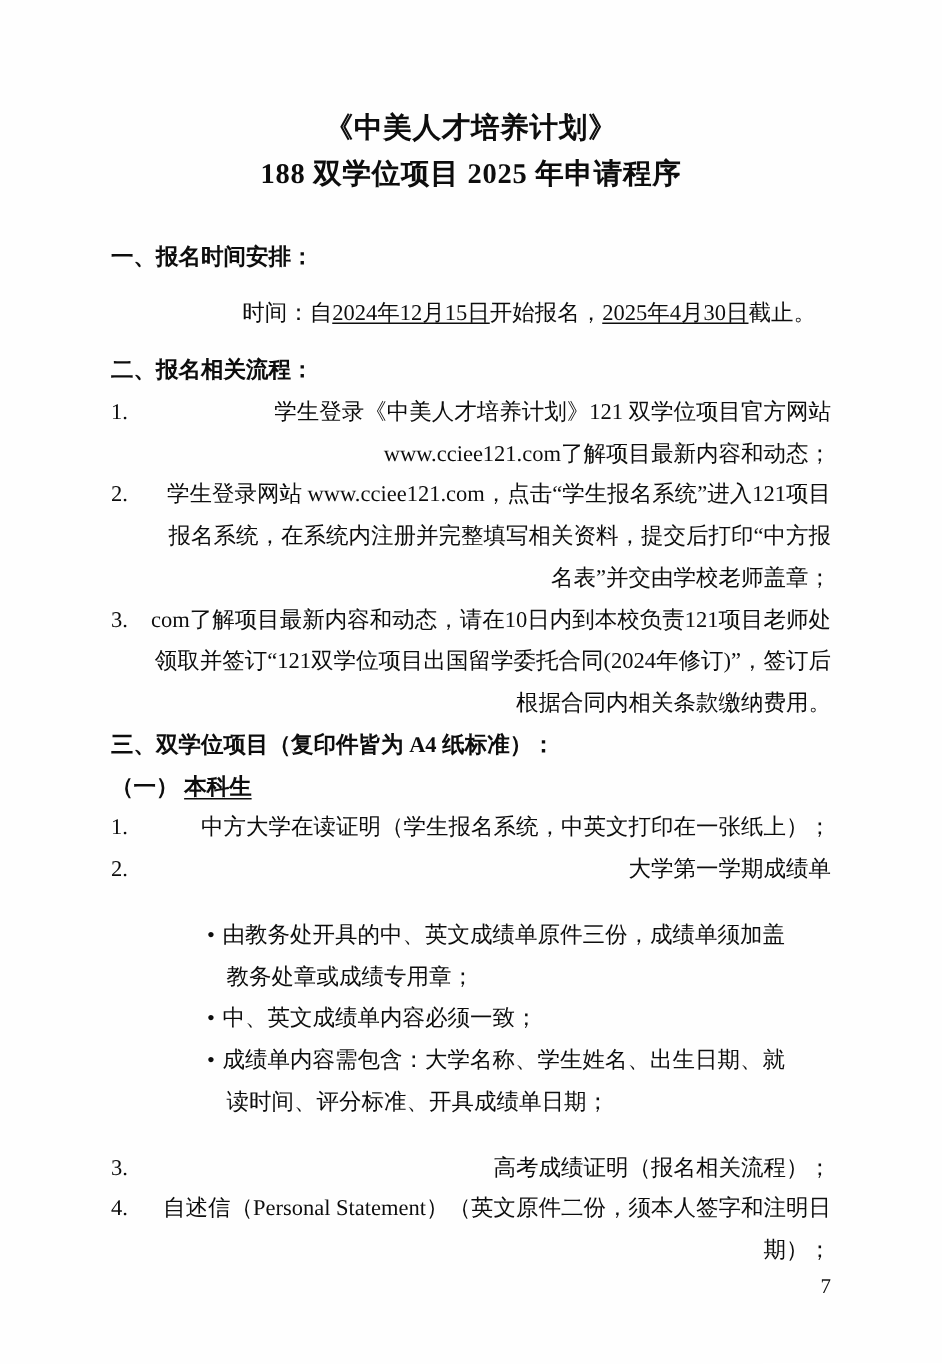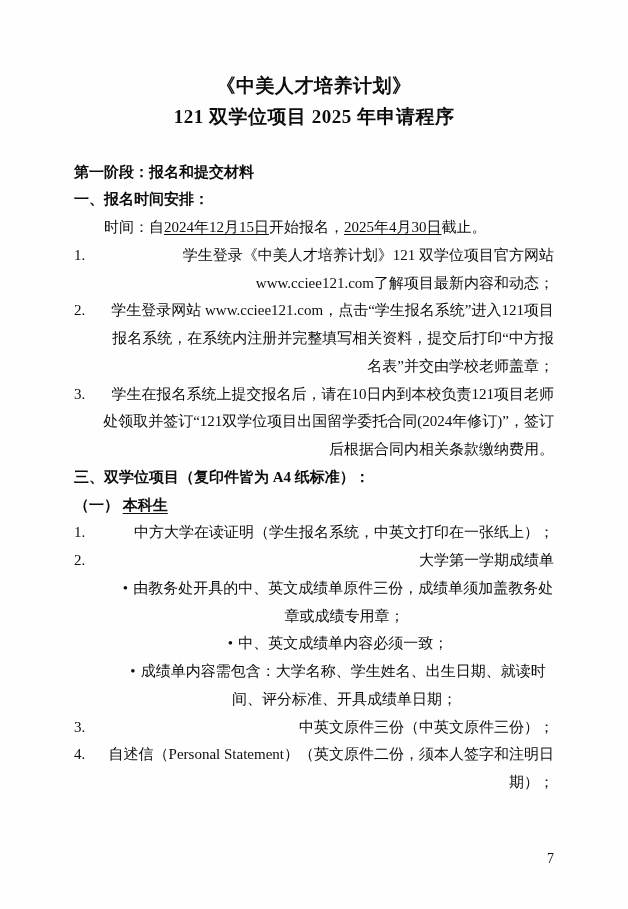--- a/index.html
+++ b/index.html
@@ -39,21 +39,22 @@
   }
   .heading {
     font-size: 15px;
     font-weight: bold;
     line-height: 1.85;
     margin: 0;
   }
   .para {
     font-size: 15px;
     line-height: 1.85;
-    margin: 0;
+    margin: 10px;
+    text-align: right;
   }
   .indent-time {
     padding-left: 30px;
   }
   .u {
     text-decoration: underline;
     text-underline-offset: 2px;
   }
   .num-item {
     display: flex;
@@ -64,24 +65,23 @@
   .num-item .num {
     width: 24px;
     flex: 0 0 24px;
     text-align: left;
   }
   .num-item .body {
     flex: 1 1 auto;
     text-align: right;
   }
   .bullets {
-    margin: 0;
+    margin: 16px;
     padding: 0 0 0 48px;
     list-style: none;
-    text-align: center;
   }
   .bullets li {
     font-size: 15px;
     line-height: 1.85;
     text-indent: -13px;
     padding-left: 13px;
   }
   .bullets li::before {
     content: "\2022";
     margin-right: 5px;
@@ -107,43 +107,43 @@
     font-size: 14px;
   }
 </style>
 </head>
 <body>
 
 <div class="page">
 
   <div class="title-block">
     <div class="title-line">《中美人才培养计划》</div>
-    <div class="title-line">121 双学位项目 2025 年申请程序</div>
+    <div class="title-line">188 双学位项目 2025 年申请程序</div>
   </div>
 
-  <div class="heading">第一阶段：报名和提交材料</div>
 
   <div class="sec-heading">一、报名时间安排：</div>
 
   <div class="para indent-time">
     <span>时间：</span><span>自</span><span class="u">2024年12月15日</span><span>开始报名，</span><span class="u">2025年4月30日</span><span>截止。</span>
   </div>
 
+  <div class="sec-heading">二、报名相关流程：</div>
 
   <div class="num-item">
     <span class="num">1.</span>
     <span class="body">　学生登录《中美人才培养计划》121 双学位项目官方网站 www.cciee121.com了解项目最新内容和动态；</span>
   </div>
   <div class="num-item">
     <span class="num">2.</span>
     <span class="body">学生登录网站 www.cciee121.com，点击“学生报名系统”进入121项目报名系统，在系统内注册并完整填写相关资料，提交后打印“中方报名表”并交由学校老师盖章；</span>
   </div>
   <div class="num-item">
     <span class="num">3.</span>
-    <span class="body">学生在报名系统上提交报名后，请在10日内到本校负责121项目老师处领取并签订“121双学位项目出国留学委托合同(2024年修订)”，签订后根据合同内相关条款缴纳费用。</span>
+    <span class="body">com了解项目最新内容和动态，请在10日内到本校负责121项目老师处领取并签订“121双学位项目出国留学委托合同(2024年修订)”，签订后根据合同内相关条款缴纳费用。</span>
   </div>
 
   <div class="sec-heading">三、双学位项目（复印件皆为 A4 纸标准）：</div>
 
   <div class="sub-heading">
     <span>（一）</span>
     <span class="u">本科生</span>
   </div>
 
   <div class="num-item">
@@ -156,21 +156,21 @@
     <span class="body">大学第一学期成绩单</span>
   </div>
   <ul class="bullets">
     <li>由教务处开具的中、英文成绩单原件三份，成绩单须加盖教务处章或成绩专用章；</li>
     <li>中、英文成绩单内容必须一致；</li>
     <li>成绩单内容需包含：大学名称、学生姓名、出生日期、就读时间、评分标准、开具成绩单日期；</li>
   </ul>
 
   <div class="num-item">
     <span class="num">3.</span>
-    <span class="body">中英文原件三份（中英文原件三份）；</span>
+    <span class="body">高考成绩证明（报名相关流程）；</span>
   </div>
 
   <div class="num-item">
     <span class="num">4.</span>
     <span class="body">自述信（Personal  Statement）（英文原件二份，须本人签字和注明日期）；</span>
   </div>
 
   <div class="page-number">7</div>
 </div>
 

